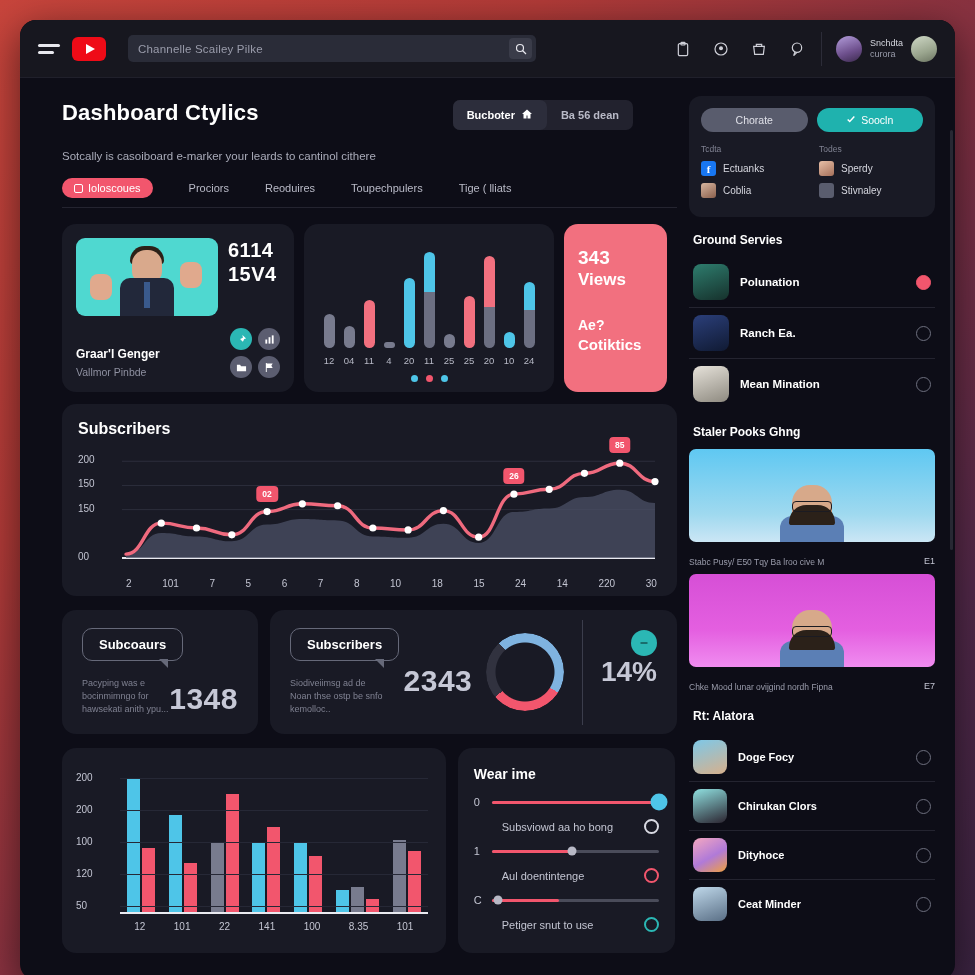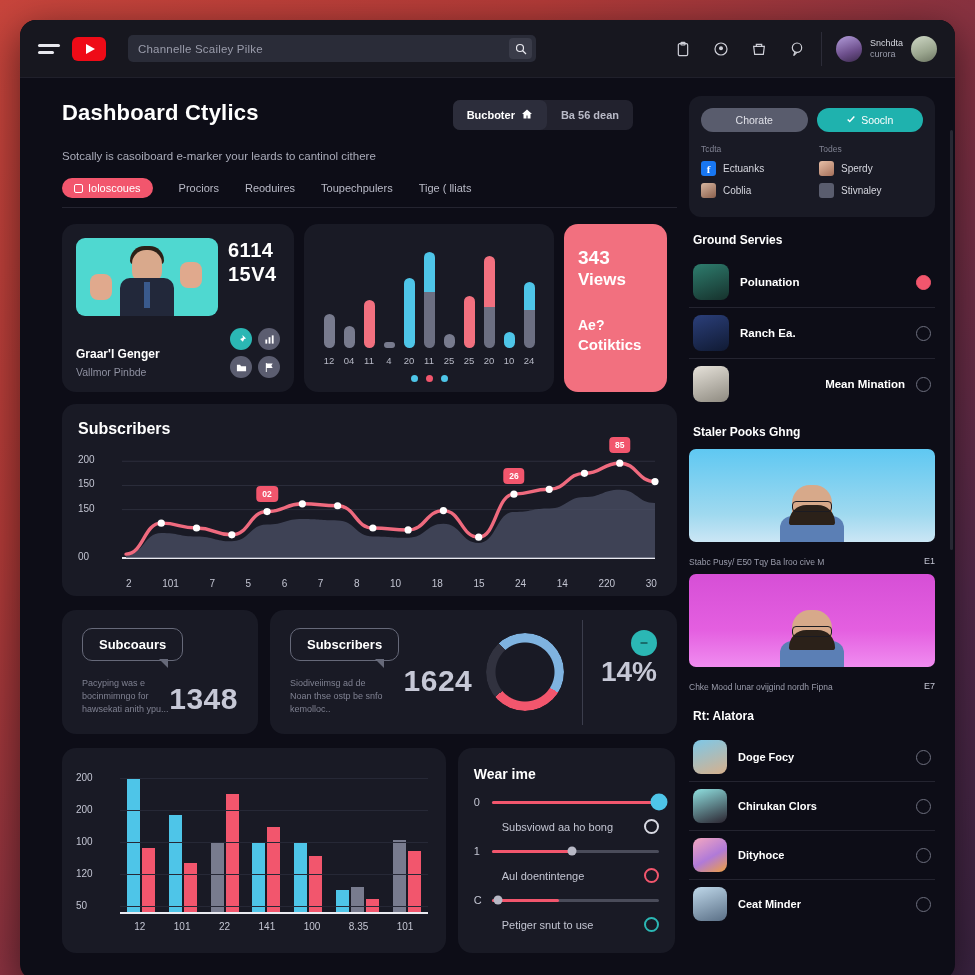--- a/index.html
+++ b/index.html
@@ -48,21 +48,21 @@
   .acct-txt .s { color: #9a9cab; }
 
   
   .body { display: flex; height: 902px; }
   .main { width: 655px; padding: 22px 0 0 42px; position: relative; }
   .rail { width: 280px; padding: 18px 20px 0 14px; }
 
   
   .page-title { font-size: 22px; font-weight: bold; color: #fff; letter-spacing: .2px; }
   .page-sub { font-size: 11.5px; color: #a9abb9; margin-top: 24px; filter: blur(.2px); }
-  .tabs { display: flex; align-items: center; gap: 26px; margin-top: 16px; border-bottom: 1px solid #242430; padding-bottom: 9px; width: 615px; }
+  .tabs { display: flex; align-items: center; gap: 36px; margin-top: 16px; border-bottom: 1px solid #242430; padding-bottom: 9px; width: 615px; }
   .tab { font-size: 11px; color: #b9bac7; cursor: pointer; white-space: nowrap; filter: blur(.2px); }
   .tab.active {
     background: #f2566d; color: #fff; border-radius: 11px; padding: 4px 12px;
     display: flex; align-items: center; gap: 5px; filter: blur(.3px);
   }
   .tab.active .dot { width: 9px; height: 9px; border-radius: 2px; border: 1.5px solid #fff; flex: none; }
   .headbtns { position: absolute; right: 42px; top: 22px; display: flex; background: #22222e; border-radius: 7px; }
   .hbtn { font-size: 11px; font-weight: bold; color: #fff; padding: 8px 14px; border-radius: 7px; display: flex; align-items: center; gap: 6px; cursor: pointer; }
   .hbtn.sel { background: #2c2d3b; }
   .hbtn.gh { color: #b9bac7; font-weight: bold; filter: blur(.3px); }
@@ -182,21 +182,21 @@
   .rl-item { display: flex; align-items: center; gap: 7px; margin: 7px 0; cursor: pointer; }
   .rl-ic { width: 15px; height: 15px; border-radius: 3px; flex: none; }
   .rl-ic.fb { background: #1877f2; display: flex; align-items: center; justify-content: center; color: #fff; font-weight: bold; font-size: 11px; font-family: "Liberation Serif", serif; }
   .rl-ic.ph1 { background: linear-gradient(150deg,#d7b6a0,#8a5f4c); }
   .rl-ic.ph2 { background: linear-gradient(150deg,#e8c0a8,#a5705a); }
   .rl-ic.ph3 { background: #5a5d6e; }
   .rl-lbl { font-size: 10px; color: #d5d6de; filter: blur(.3px); }
 
   .sec-title { font-size: 12px; font-weight: bold; color: #fff; margin: 16px 0 10px 4px; filter: blur(.2px); }
   .srv { display: flex; align-items: center; gap: 11px; padding: 7px 4px; border-bottom: 1px solid #242430; cursor: pointer; }
-  .srv:last-child { border-bottom: 0; text-align: right; }
+  .srv:last-child { border-bottom: 0; }
   .srv-av { width: 36px; height: 36px; border-radius: 8px; flex: none; position: relative; overflow: hidden; }
   .srv-name { flex: 1; font-size: 11.5px; font-weight: bold; color: #fff; filter: blur(.2px); }
   .srv-act { width: 15px; height: 15px; border-radius: 50%; border: 1px solid #6d6f7e; flex: none; display:flex; align-items:center; justify-content:center; cursor:pointer; }
   .srv-act.live { background: #f2566d; border-color: #f2566d; }
 
   .vid { margin-bottom: 6px; cursor: pointer; }
   .vid-thumb { width: 100%; height: 93px; border-radius: 7px; position: relative; overflow: hidden; }
   .vid-thumb.blue { background: linear-gradient(180deg,#5fc8f2,#9fd9ef 70%,#cbe6f5); }
   .vid-thumb.pink { background: linear-gradient(180deg,#d64fd6,#e45fe0 60%,#f08cf0); }
   .vt-face { position: absolute; left: 50%; transform: translateX(-50%); bottom: 0; }
@@ -496,21 +496,21 @@
             <svg width="12" height="12" viewBox="0 0 24 24" fill="none" stroke="#0e3f3e" stroke-width="2.4">
                 <line x1="5" y1="12" x2="19" y2="12"></line>
               </svg>
           </div>
           <div style="width:168px">
             <div class="bubble">Subscribers</div>
             <div class="sc-row">
               <div class="sc-desc">Siodiveiimsg ad de Noan thse ostp be snfo kemolloc..</div>
             </div>
           </div>
-          <div class="sc-num" style="align-self:flex-end;margin-bottom:18px">1624</div>
+          <div class="sc-num" style="align-self:flex-end;margin-bottom:18px">2343</div>
           <div class="donutwrap">
             <div class="donut"></div>
           </div>
           <div class="vline"></div>
           <div class="pct">14%</div>
         </div>
       </div>
 
       <div class="bottomrow">
         <div class="card barcard">

